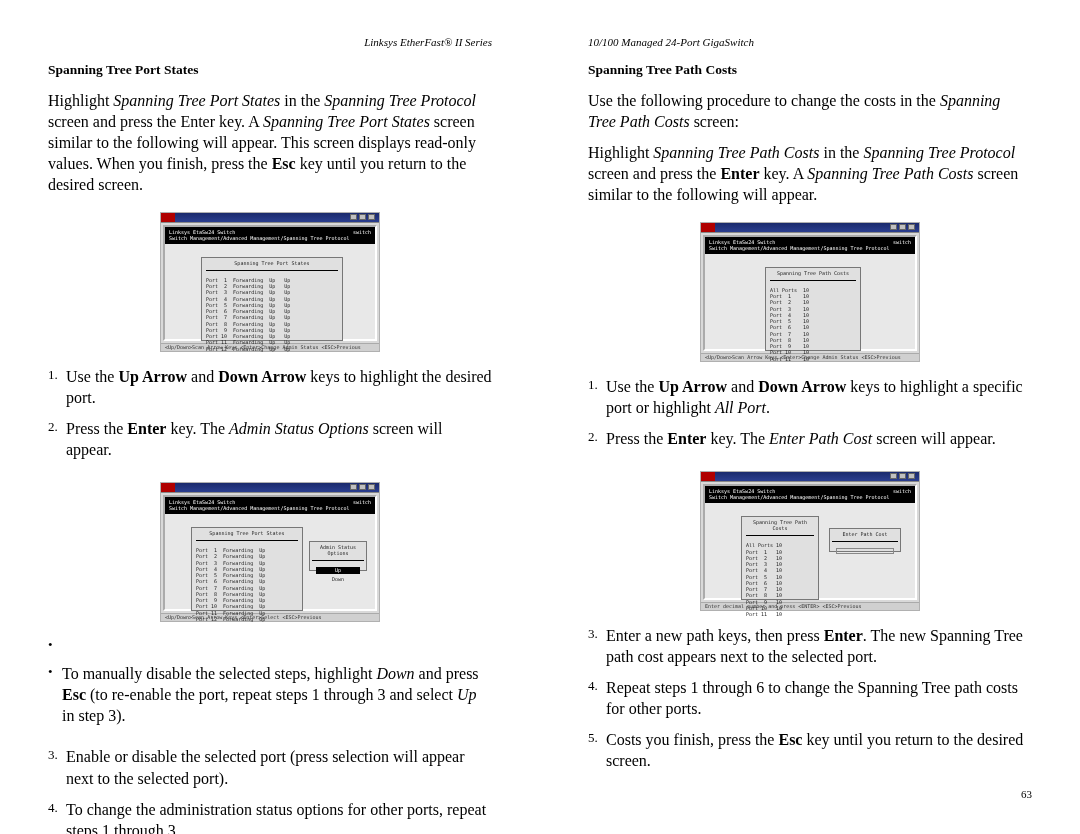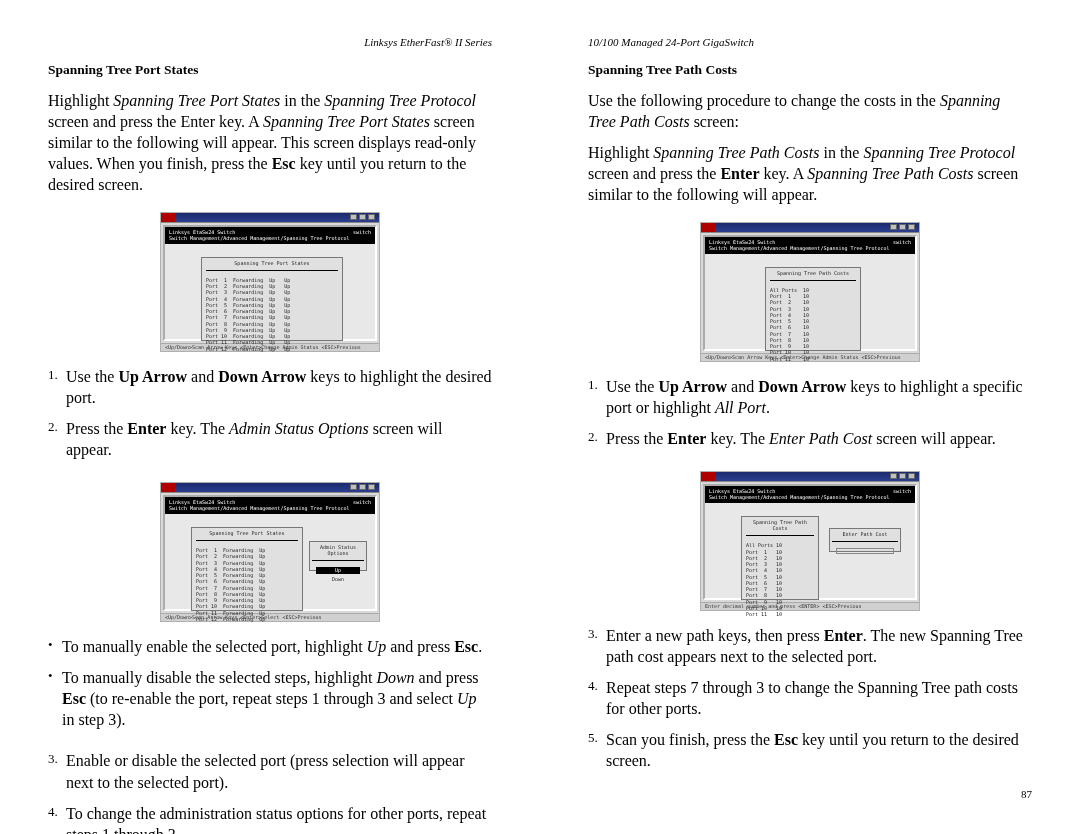--- a/index.html
+++ b/index.html
@@ -148,21 +148,20 @@
         </div>
         <div class="statusbar">
             <span>&lt;Up/Down&gt;Scan Arrow Keys  &lt;Enter&gt;Select                          &lt;ESC&gt;Previous</span>
           </div>
       </div>
     </div>
 
     <ul class="bullets">
       <li>
           <span class="dot">•</span>
-          <span class="li-text"><span>To manually enable the selected port, highlight </span><span class="ital">Up</span><span> and press </span><span class="bold">Esc</span><span>.</span></span>
         </li>
       <li>
           <span class="dot">•</span>
           <span class="li-text"><span>To manually disable the selected steps, highlight </span><span class="ital">Down</span><span> and press </span><span class="bold">Esc</span><span> (to re-enable the port, repeat steps 1 through 3 and select </span><span class="ital">Up</span><span> in step 3).</span></span>
         </li>
     </ul>
 
     <ol class="steps">
       <li>
           <span class="num">3.</span>
@@ -292,24 +291,24 @@
       </div>
     </div>
 
     <ol class="steps">
       <li>
           <span class="num">3.</span>
           <span class="li-text"><span>Enter a new path keys, then press </span><span class="bold">Enter</span><span>. The new Spanning Tree path cost appears next to the selected port.</span></span>
         </li>
       <li>
           <span class="num">4.</span>
-          <span class="li-text">Repeat steps 7 through 3 to change the Spanning Tree path costs for other ports.</span>
+          <span class="li-text">Repeat steps 1 through 6 to change the Spanning Tree path costs for other ports.</span>
         </li>
       <li>
           <span class="num">5.</span>
-          <span class="li-text"><span>Scan you finish, press the </span><span class="bold">Esc</span><span> key until you return to the desired screen.</span></span>
+          <span class="li-text"><span>Costs you finish, press the </span><span class="bold">Esc</span><span> key until you return to the desired screen.</span></span>
         </li>
     </ol>
 
-    <div class="folio">87</div>
+    <div class="folio">63</div>
   </div>
 
 </div>
 
 </body></html>

